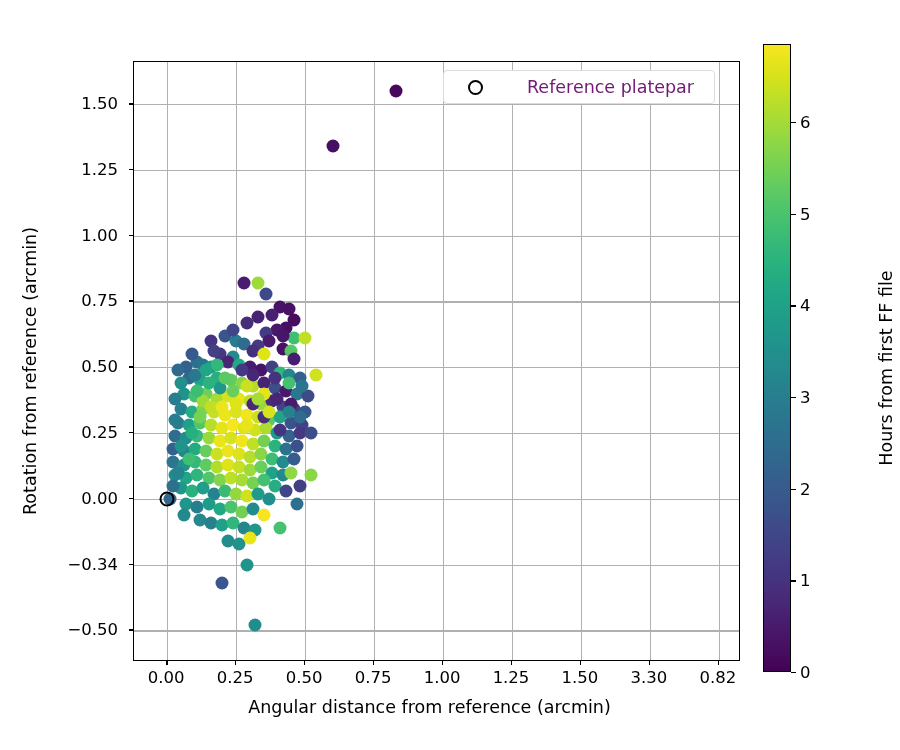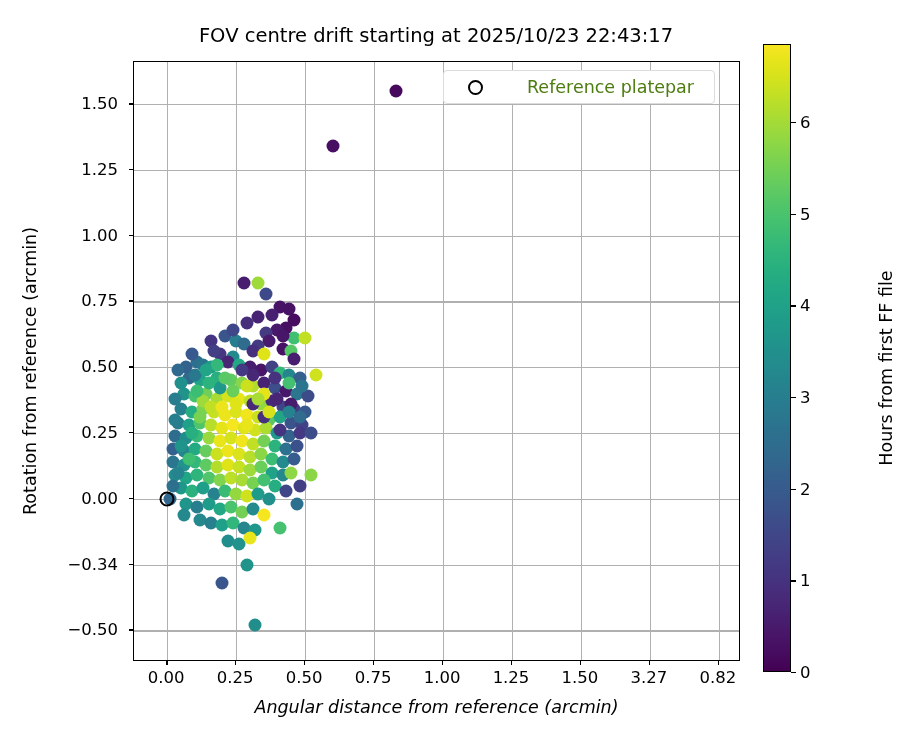--- a/index.html
+++ b/index.html
@@ -105,27 +105,26 @@
   }
   #ylabels-holder {
     position: absolute;
     left: 0;
     top: 0;
     width: 124px;
     height: 750px;
   }
   #xlabel {
     position: absolute;
-    left: 133px;
+    left: 126px;
     top: 697px;
     width: 607px;
     text-align: center;
     font-size: 17.5px;
     white-space: nowrap;
-    font-style: italic;
   }
   #ylabel {
     position: absolute;
     left: -120px;
     top: 361px;
     width: 300px;
     text-align: center;
     font-size: 17.5px;
     transform: rotate(-90deg);
     white-space: nowrap;
@@ -150,21 +149,21 @@
     border: 2px solid #000000;
     border-radius: 50%;
     margin-left: 24px;
     box-sizing: border-box;
     flex: none;
   }
   #legend-label {
     font-size: 17.5px;
     margin-left: 44px;
     white-space: nowrap;
-    color: #4d7c0f;
+    color: #701a75;
   }
   
   #colorbar {
     position: absolute;
     left: 763px;
     top: 44px;
     width: 28px;
     height: 628px;
     border: 1.3px solid #000000;
     box-sizing: border-box;
@@ -193,21 +192,20 @@
     font-size: 17.5px;
     transform: rotate(-90deg);
     white-space: nowrap;
   }
 </style>
 </head>
 <body>
 
 <div id="figure">
 
-  <div id="chart-title">FOV centre drift starting at 2025/10/23 22:43:17</div>
 
   <div id="plot-area">
     <div id="grid-layer">
         <div class="gridline-v" style="left: 33.11px;"></div>
         <div class="gridline-v" style="left: 102.09px;"></div>
         <div class="gridline-v" style="left: 171.06px;"></div>
         <div class="gridline-v" style="left: 240.04px;"></div>
         <div class="gridline-v" style="left: 309.02px;"></div>
         <div class="gridline-v" style="left: 378px;"></div>
         <div class="gridline-v" style="left: 446.97px;"></div>
@@ -454,21 +452,21 @@
       <div class="ticklabel-x" style="left: 304.06px;">0.50</div>
       <div class="tick-x" style="left: 373.04px;"></div>
       <div class="ticklabel-x" style="left: 373.04px;">0.75</div>
       <div class="tick-x" style="left: 442.02px;"></div>
       <div class="ticklabel-x" style="left: 442.02px;">1.00</div>
       <div class="tick-x" style="left: 511px;"></div>
       <div class="ticklabel-x" style="left: 511px;">1.25</div>
       <div class="tick-x" style="left: 579.97px;"></div>
       <div class="ticklabel-x" style="left: 579.97px;">1.50</div>
       <div class="tick-x" style="left: 648.95px;"></div>
-      <div class="ticklabel-x" style="left: 648.95px;">3.27</div>
+      <div class="ticklabel-x" style="left: 648.95px;">3.30</div>
       <div class="tick-x" style="left: 717.93px;"></div>
       <div class="ticklabel-x" style="left: 717.93px;">0.82</div>
     </div>
   <div id="ylabels-holder">
       <div class="tick-y" style="top: 629.42px;"></div>
       <div class="ticklabel-y" style="top: 629.42px; width: 118px; right: 782px; position: absolute; left: 0px;">−0.50</div>
       <div class="tick-y" style="top: 563.63px;"></div>
       <div class="ticklabel-y" style="top: 563.63px; width: 118px; right: 782px; position: absolute; left: 0px;">−0.34</div>
       <div class="tick-y" style="top: 497.84px;"></div>
       <div class="ticklabel-y" style="top: 497.84px; width: 118px; right: 782px; position: absolute; left: 0px;">0.00</div>

